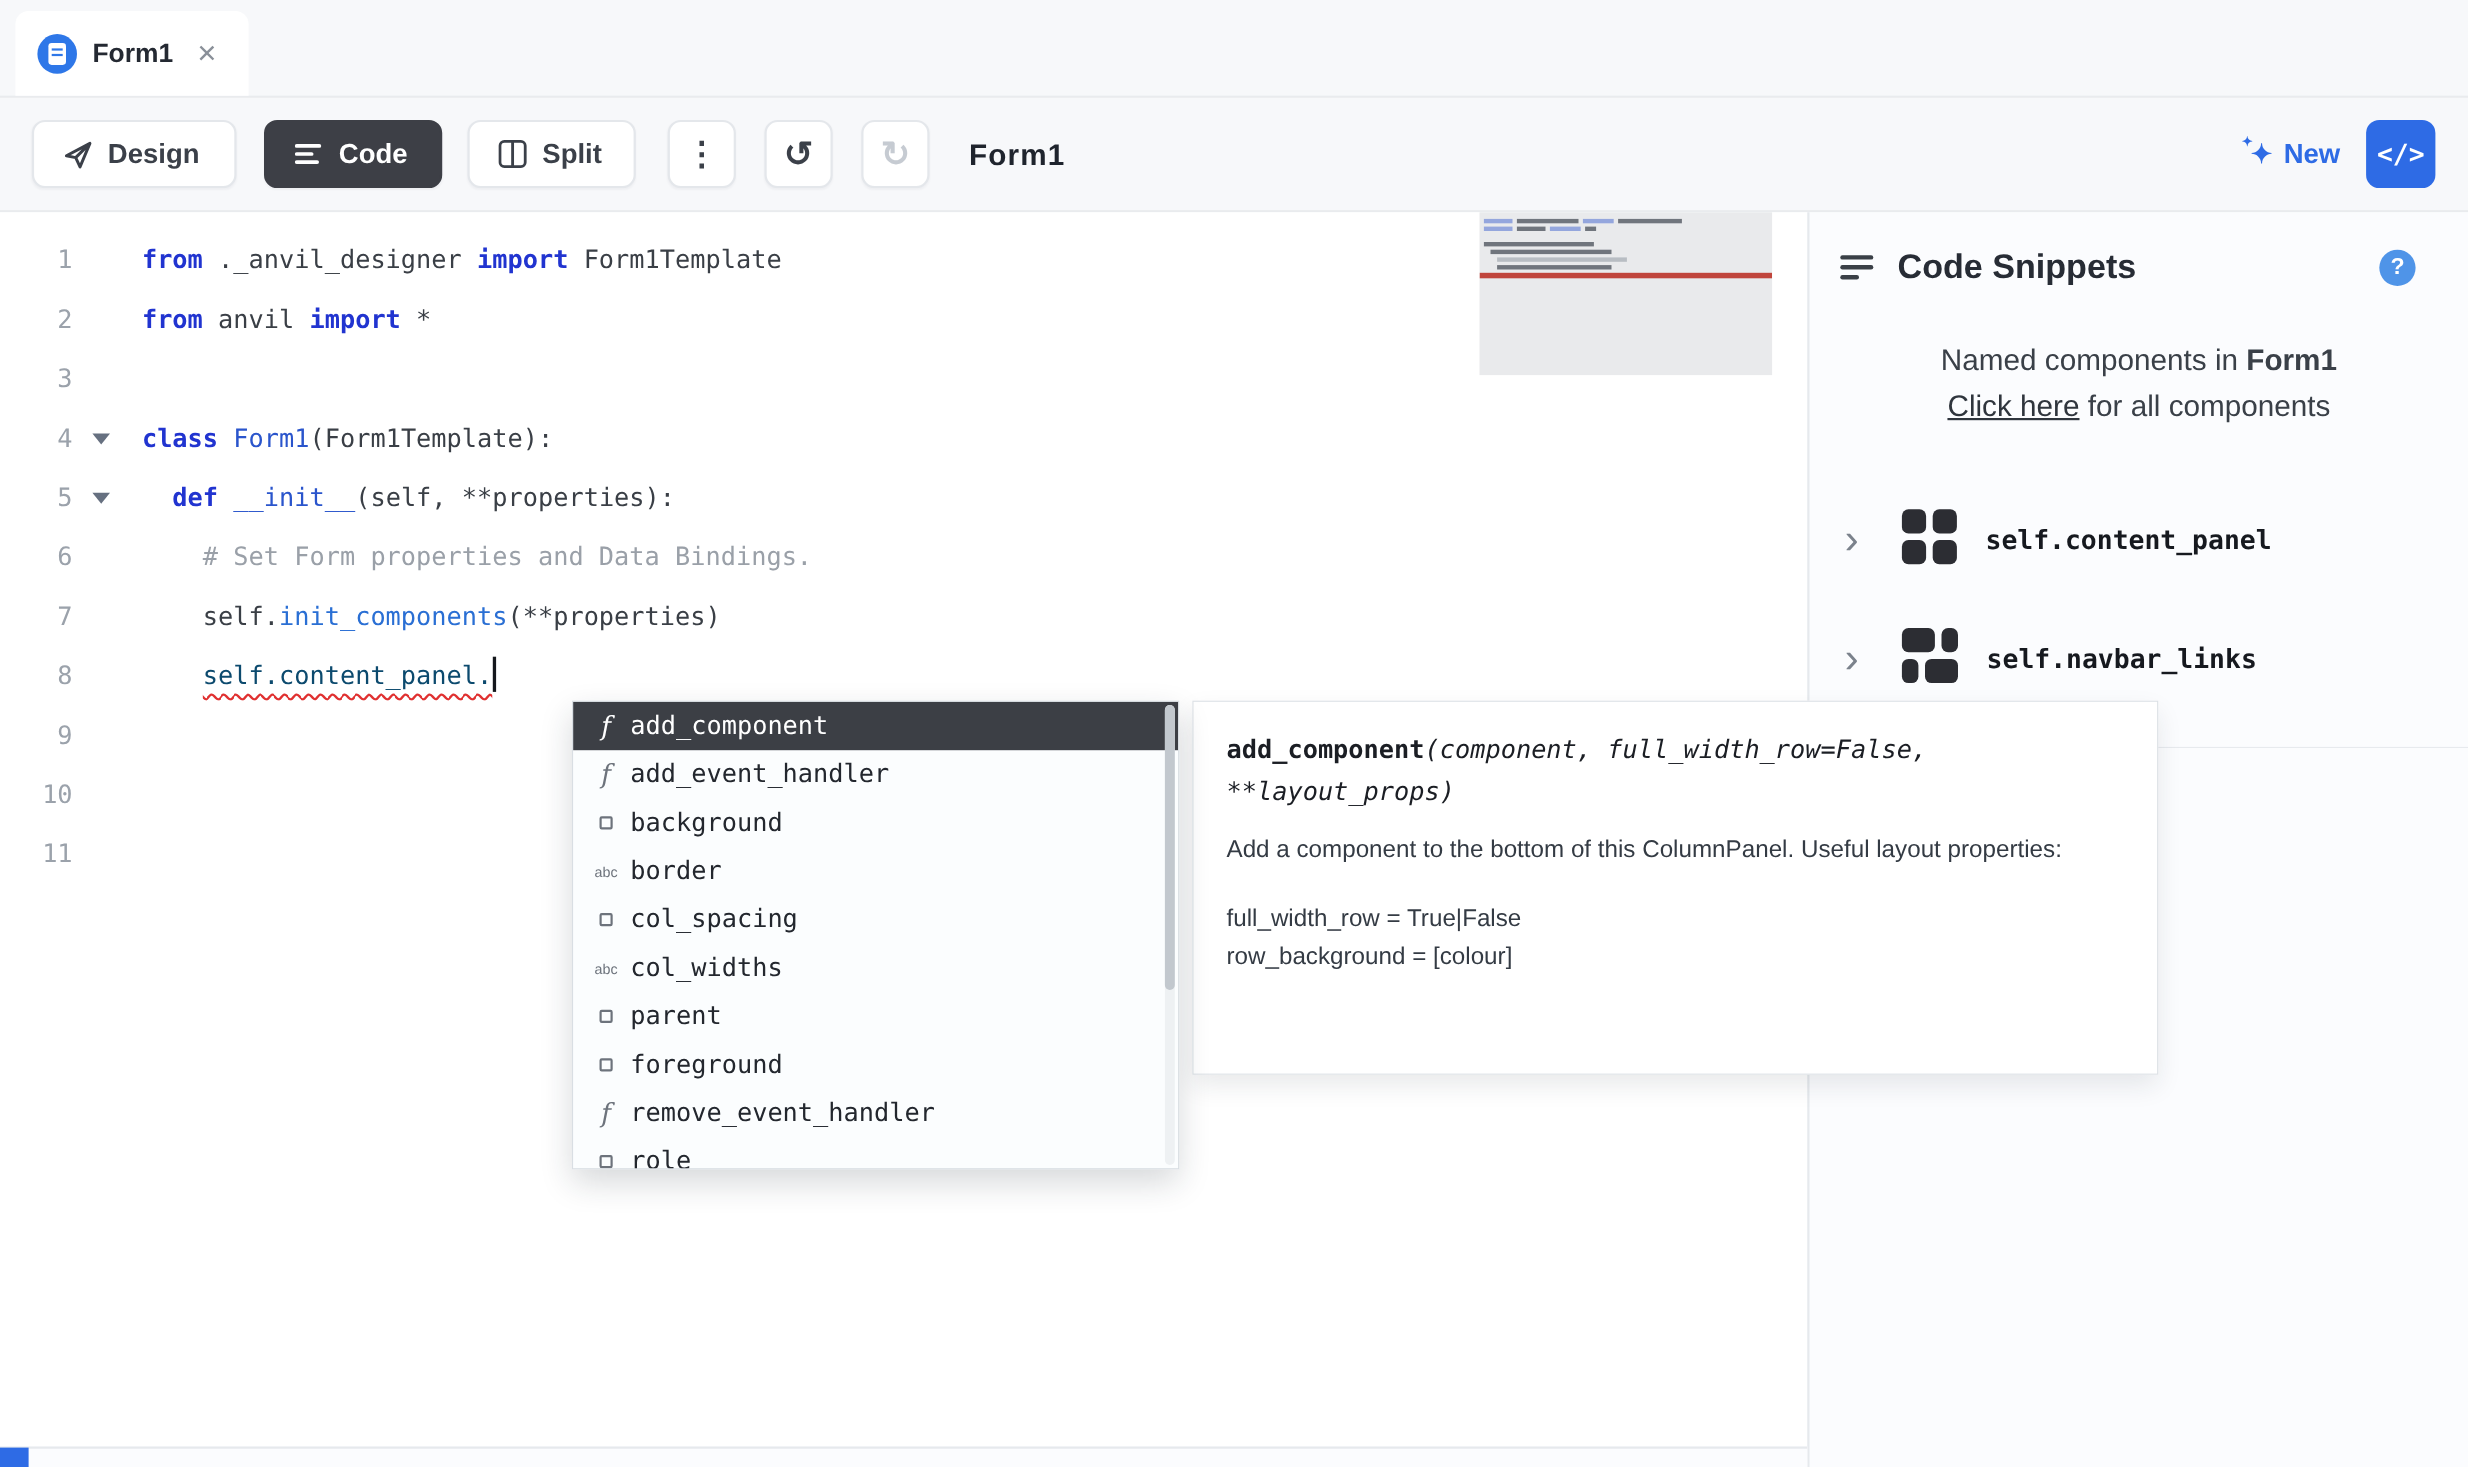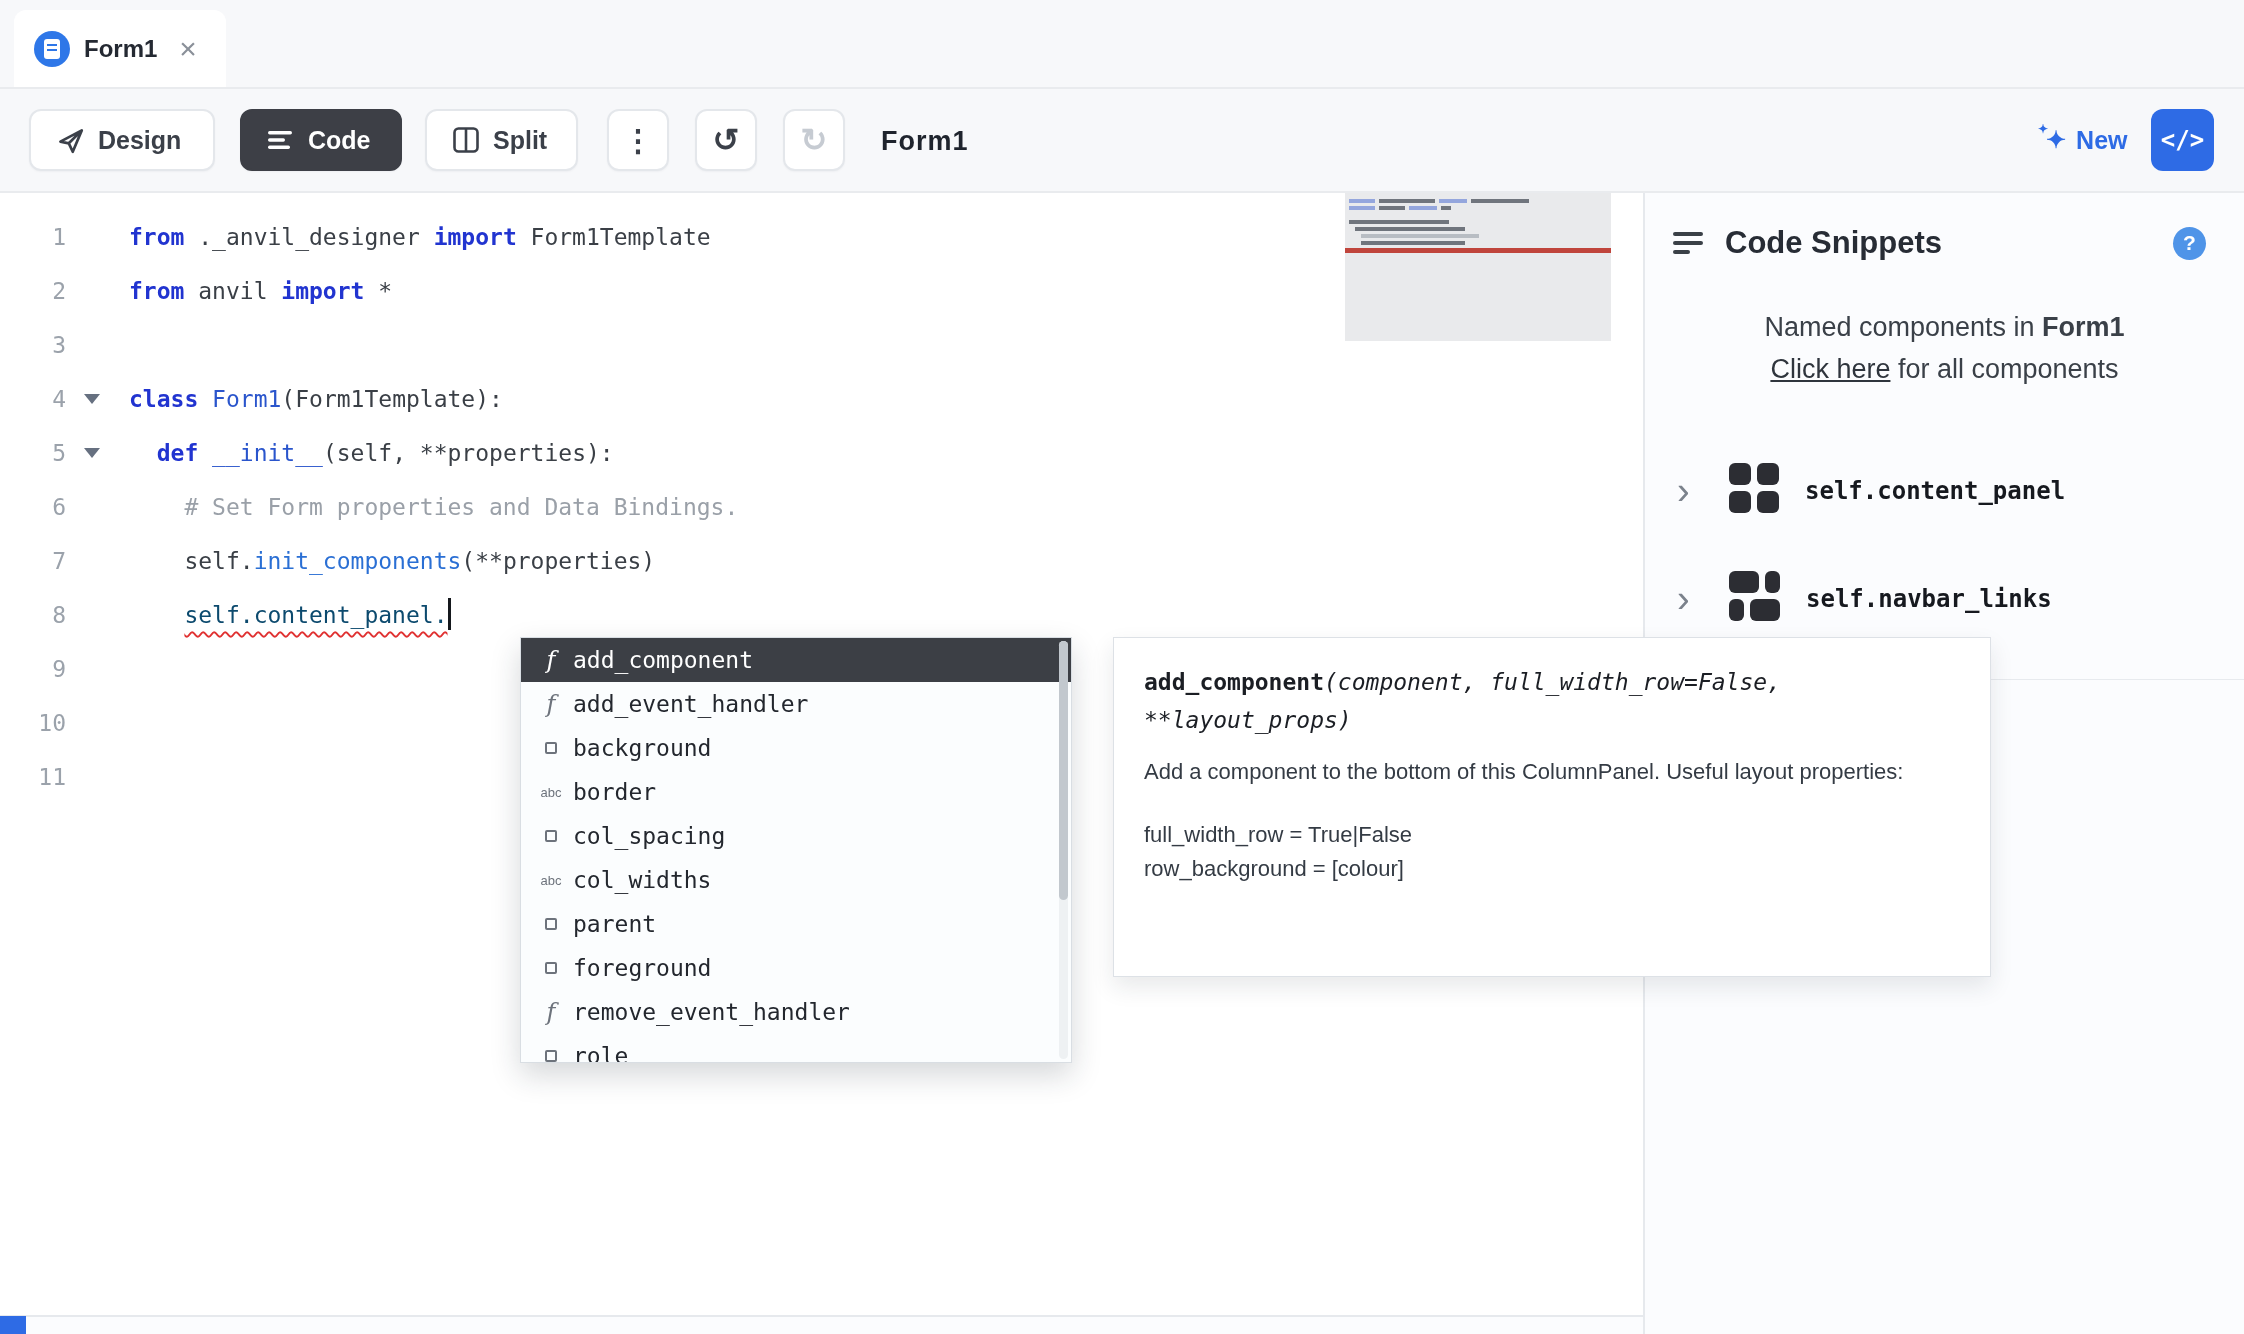--- a/index.html
+++ b/index.html
@@ -80,33 +80,33 @@
   .ic-fn { font-family:"DejaVu Serif", serif; font-style:italic; font-size:24px; color:#6d737c; }
   .ac-item.selected .ic-fn { color:#fff; }
   .ic-prop { display:inline-block; width:12px; height:12px; border:2px solid #6d737c; border-radius:2px; }
   .ic-abc { font-family:"Liberation Sans", sans-serif; font-size:13px; color:#6d737c; }
   .ac-scrollbar { position:absolute; right:3px; top:3px; width:9px; height:calc(100% - 6px);
                   background:#eef1f3; border-radius:5px; }
   .ac-thumb { position:absolute; top:0; left:0; width:100%; height:62%; background:#c2c8ce;
               border-radius:5px; cursor:pointer; }
 
   
-  .doc-tip { position:absolute; left:1113px; top:637px; width:878px; height:340px; background:#fff;
+  .doc-tip { position:absolute; left:1084px; top:637px; width:878px; height:340px; background:#fff;
              border:1px solid #dde1e6; box-shadow:0 10px 22px rgba(30,40,50,.10); z-index:5;
              padding:26px 30px; }
   .doc-sig { font:23px/1.65 "DejaVu Sans Mono", monospace; color:#1b1e24; }
   .sig-name { font-weight:bold; }
   .sig-params { font-style:italic; }
   .doc-desc { margin-top:16px; font-size:22px; line-height:1.45; color:#343b44; }
   .doc-props { margin-top:30px; font-size:22px; line-height:1.55; color:#343b44; }
 
   
   .sidebar { position:absolute; left:1643px; top:193px; width:601px; height:1141px;
              background:#fbfcfe; border-left:2px solid #e6e9ed; }
-  .sb-header { display:flex; align-items:center; padding:32px 38px 0 28px; }
+  .sb-header { display:flex; align-items:center; padding:32px 48px 0 28px; }
   .hamburger-icon { width:30px; display:flex; flex-direction:column; gap:5px; }
   .hamburger-icon i { display:block; height:4px; background:#3a4047; border-radius:2px; }
   .hamburger-icon i:nth-child(1){width:30px;} .hamburger-icon i:nth-child(2){width:30px;}
   .hamburger-icon i:nth-child(3){width:17px;}
   .sb-title { font-size:31px; font-weight:bold; color:#272c35; margin-left:22px; }
   .help-badge { margin-left:auto; width:33px; height:33px; border-radius:50%; background:#4f94e8;
                 color:#fff; font-size:21px; font-weight:bold; display:flex; align-items:center;
                 justify-content:center; cursor:pointer; }
   .sb-named { text-align:center; margin-top:46px; font-size:27px; color:#3a4048; line-height:1.55; }
   .sb-named b { font-weight:bold; }

